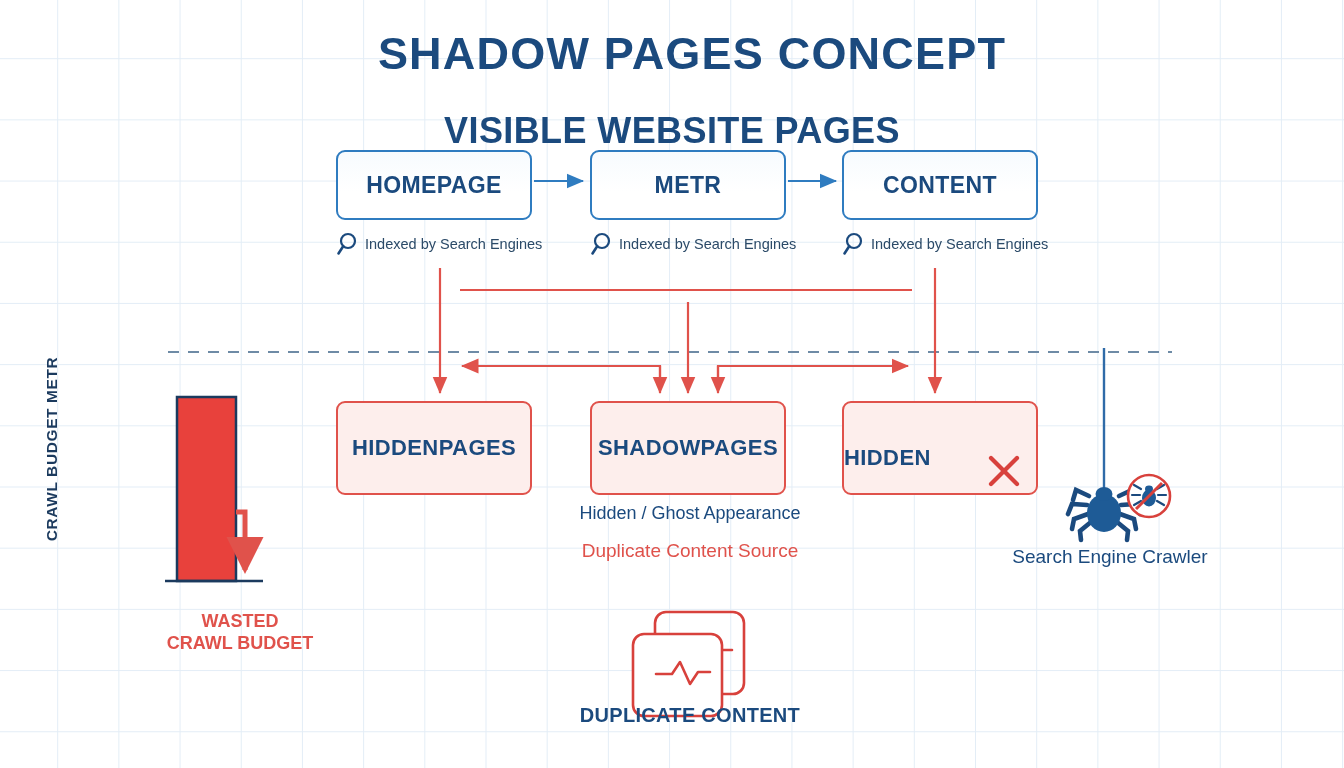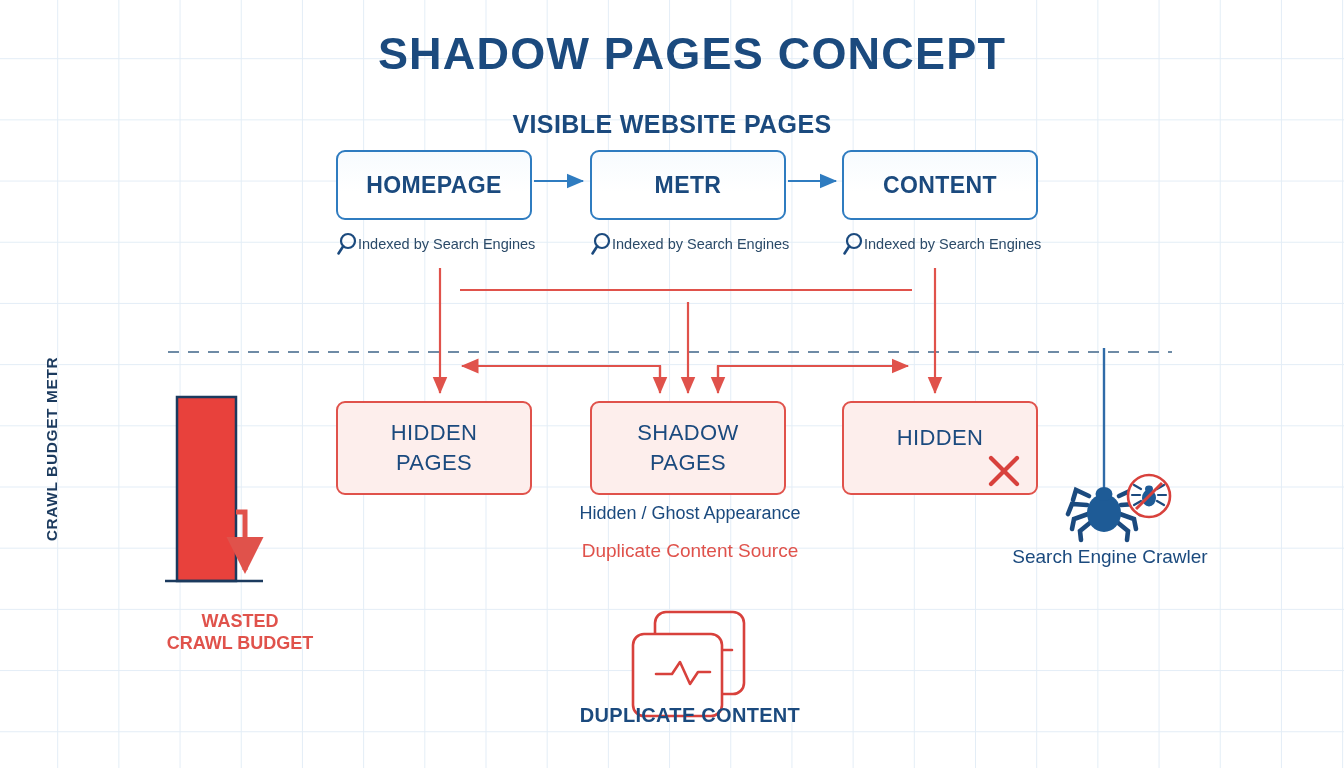--- a/index.html
+++ b/index.html
@@ -46,21 +46,21 @@
     letter-spacing: 1.2px;
     color: #1b4a7e;
     margin-left: 20px;
   }
   .subtitle {
     position: absolute;
     left: 0;
     top: 110px;
     width: 1344px;
     text-align: center;
-    font-size: 25px;
+    font-size: 36px;
     font-weight: bold;
     letter-spacing: 0.4px;
     color: #1b4a7e;
   }
 
   
   .vbox {
     position: absolute;
     top: 150px;
     width: 196px;
@@ -80,20 +80,21 @@
   #vbox-0 { left: 336px; }
   #vbox-1 { left: 590px; }
   #vbox-2 { left: 842px; }
 
   .idx {
     position: absolute;
     top: 232px;
     height: 24px;
     display: flex;
     align-items: center;
+    gap: 7px;
   }
   #idx-0 { left: 336px; }
   #idx-1 { left: 590px; }
   #idx-2 { left: 842px; }
   .idx-label {
     font-size: 14.5px;
     color: #2b4a68;
     white-space: nowrap;
   }
 
@@ -101,25 +102,25 @@
   .hbox {
     position: absolute;
     top: 401px;
     width: 196px;
     height: 94px;
     border: 2px solid #e0524b;
     border-radius: 9px;
     background: #fdeeec;
     box-sizing: border-box;
     display: flex;
-    flex-direction: column;
+    flex-direction: row;
     align-items: center;
     justify-content: center;
     font-size: 22px;
-    font-weight: normal;
+    font-weight: bold;
     letter-spacing: 0.4px;
     color: #1b4a7e;
     line-height: 30px;
   }
   #hbox-0 { left: 336px; }
   #hbox-1 { left: 590px; }
   #hbox-2 { left: 842px; }
   .hbox .l2 { display: block; }
   .hbox.with-x { justify-content: flex-start; padding-top: 20px; }
   .x-mark {

